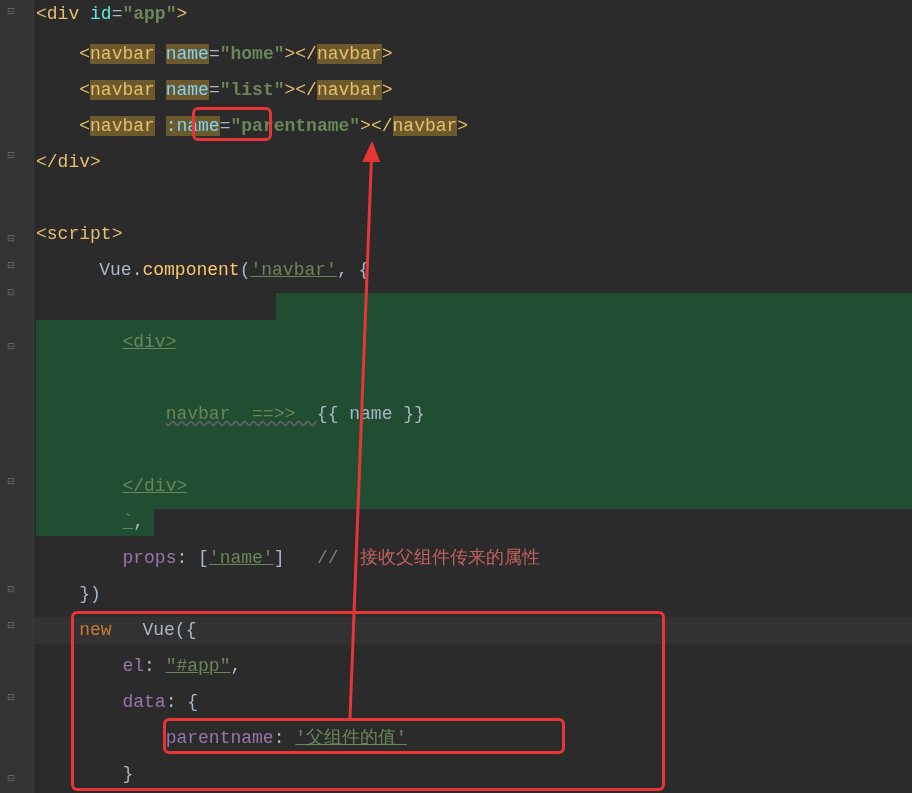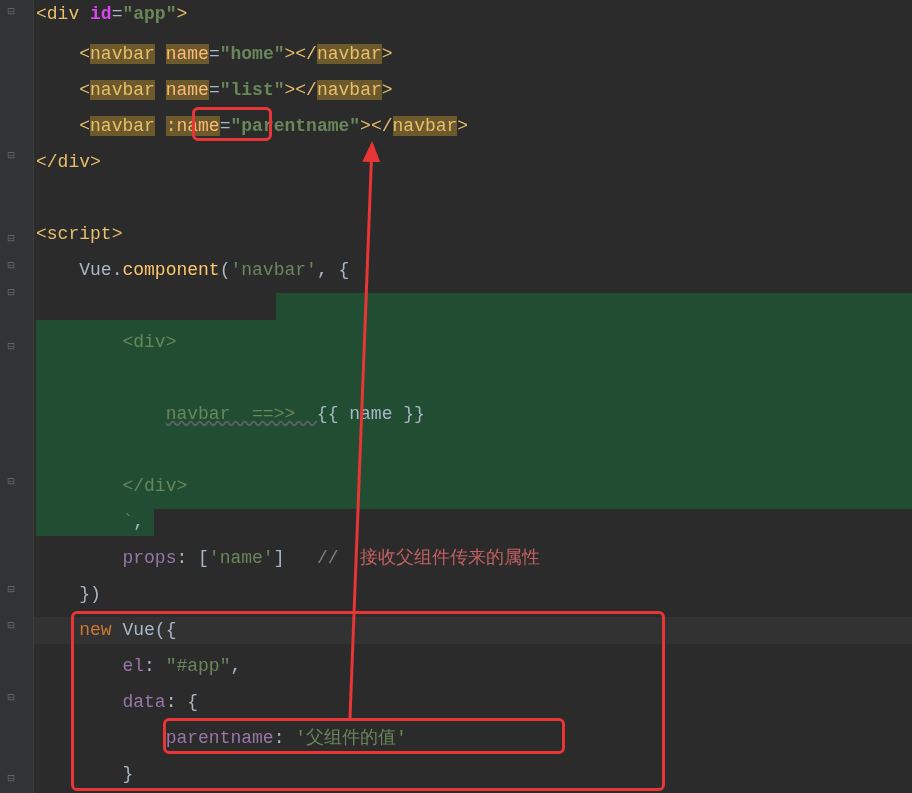--- a/index.html
+++ b/index.html
@@ -63,29 +63,29 @@
 }
 .green-block {
   background: #214d33;
   position: absolute;
   height: 27px;
 }
 
 .c-bracket { color: #e8bf6a; }
 .c-tag { color: #e8bf6a; }
 .c-tag-hl { color: #e8bf6a; background: #6d5a2c; }
-.c-attr { color: #d946ef; font-weight: bold; }
-.c-attr-hl { color: #fdba74; background: #6d5a2c; }
+.c-attr { color: #5eead4; }
+.c-attr-hl { color: #7dd3fc; background: #6d5a2c; }
 .c-eq { color: #a9b7c6; }
 .c-str-bold { color: #6a8759; font-weight: bold; }
 .c-default { color: #a9b7c6; }
 .c-keyword { color: #cc7832; }
-.c-ident { color: #a9b7c6; }
+.c-ident { color: #a9b7c6; margin-left: 20px; }
 .c-method { color: #ffc66d; font-family: Liberation Mono, monospace; }
-.c-templ { color: #6a8759; }
+.c-templ { color: #6a8759; text-decoration: underline; }
 .c-templ-text { color: #a9b7c6; }
 .c-comment { color: #808080; }
 .c-comment-cn { color: #c36060; margin-top: 24px; }
 .c-prop { color: #9876aa; }
 .underline { text-decoration: underline; text-decoration-color: #5c6164; text-decoration-style: wavy; }
 
 .red-box {
   position: absolute;
   border: 3px solid #e83535;
   border-radius: 6px;

